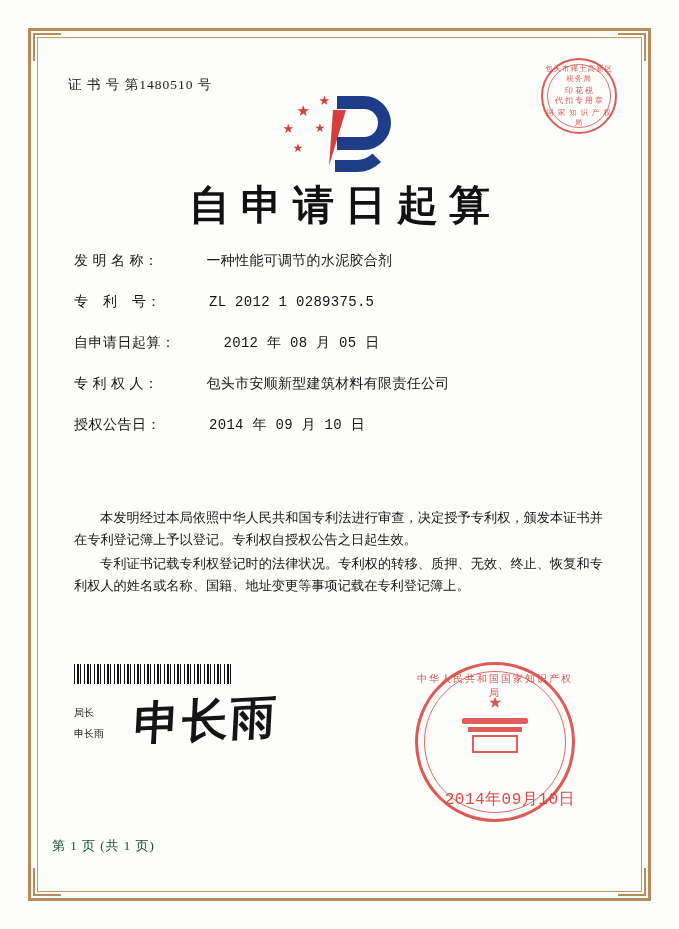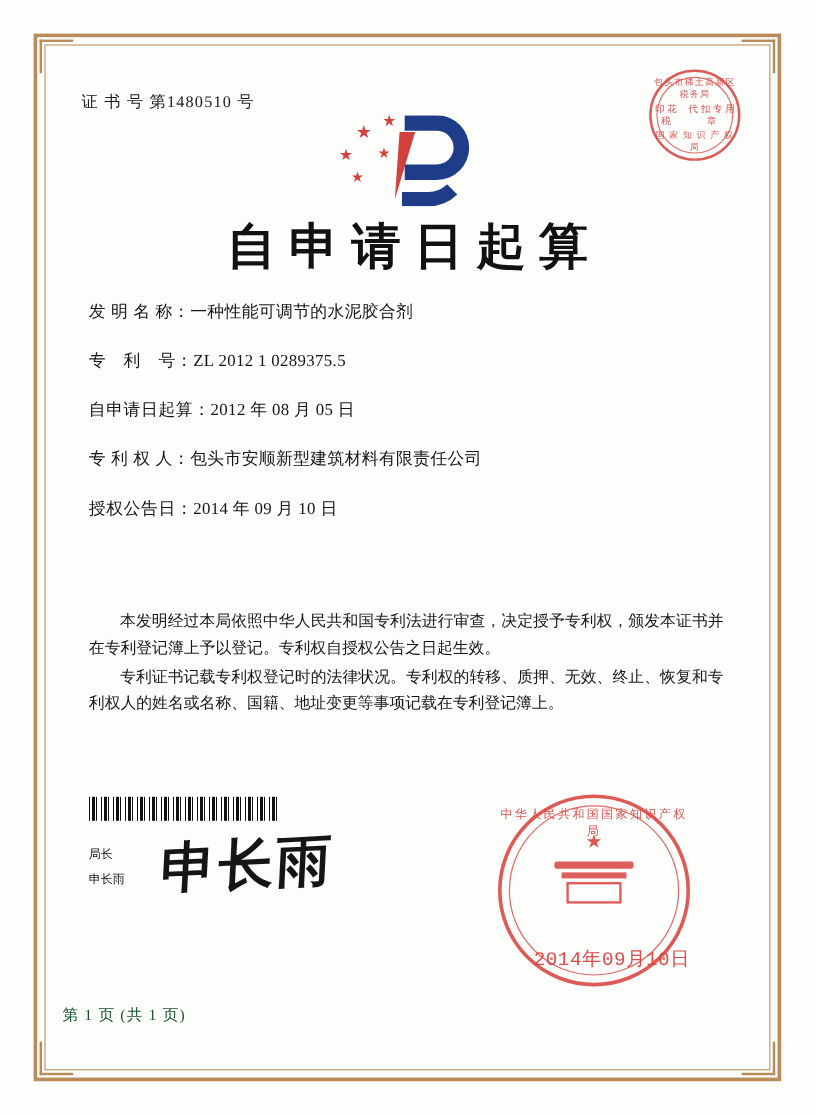--- a/index.html
+++ b/index.html
@@ -84,30 +84,30 @@
     position: absolute;
     inset: 6px;
     border: 1px solid #d4403c;
     border-radius: 50%;
     opacity: .75;
   }
   .top-seal .seal-text {
     position: absolute;
     inset: 0;
     display: flex;
-    flex-direction: row;
+    flex-direction: column;
     align-items: center;
     justify-content: center;
     color: #d4403c;
     font-size: 8px;
     line-height: 10px;
     letter-spacing: 0px;
     opacity: .9;
     text-align: center;
-    font-family: Liberation Sans, sans-serif;
+    font-family: Liberation Serif, serif;
   }
   .top-seal .arc-top,
   .top-seal .arc-bottom {
     position: absolute;
     left: 0; right: 0;
     text-align: center;
     color: #d4403c;
     font-size: 7.5px;
     opacity: .85;
     letter-spacing: 1px;
@@ -192,30 +192,31 @@
     left: 22px;
     right: 22px;
     top: 200px;
   }
   .field-row {
     display: flex;
     align-items: baseline;
     margin-bottom: 23px;
     font-size: 14px;
     line-height: 18px;
+    gap: 48px;
   }
   .field-label {
     white-space: pre;
     color: #151515;
     font-family: "Liberation Serif", serif;
     letter-spacing: 0.5px;
   }
   .field-value {
     color: #151515;
-    font-family: Liberation Serif, serif;
+    font-family: Liberation Mono, monospace;
     letter-spacing: 0.3px;
   }
 
   
   .paragraphs {
     position: absolute;
     left: 22px;
     right: 24px;
     top: 455px;
     font-size: 13.2px;

